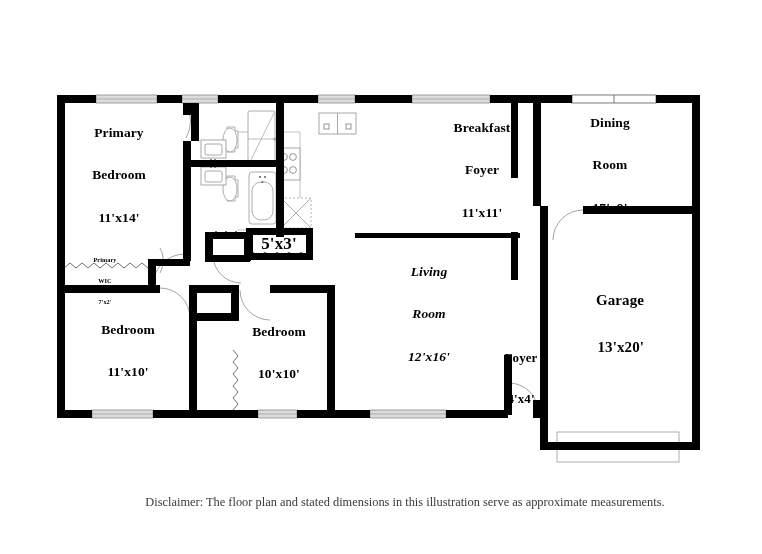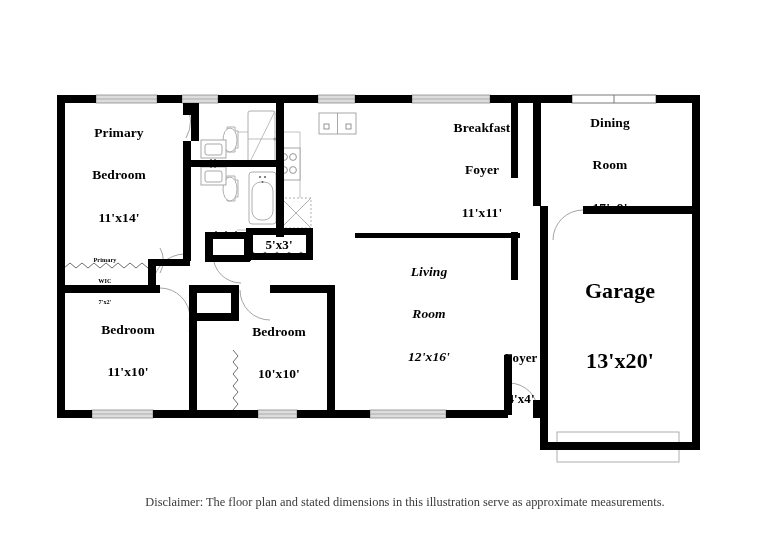--- a/index.html
+++ b/index.html
@@ -38,22 +38,22 @@
     white-space: pre;
     letter-spacing: 0.1px;
     pointer-events: none;
     transform: translate(-50%, -50%);
   }
   .room-label .rl-name { display: block; }
   .room-label .rl-dims { display: block; }
   .lbl-lg { font-size: 13.5px; }
   .lbl-md { font-size: 13px; }
   .lbl-xs { font-size: 6.2px; line-height: 1.12; }
-  .lbl-garage { font-size: 22px; }
-  .lbl-dim-only { font-size: 13px; }
+  .lbl-garage { font-size: 15px; text-align: right; }
+  .lbl-dim-only { font-size: 17px; }
 
   #disclaimer {
     position: absolute;
     left: 0;
     top: 494px;
     width: 762px;
     text-align: center;
     font-family: "Liberation Serif", serif;
     font-size: 12.4px;
     line-height: 1.42;

